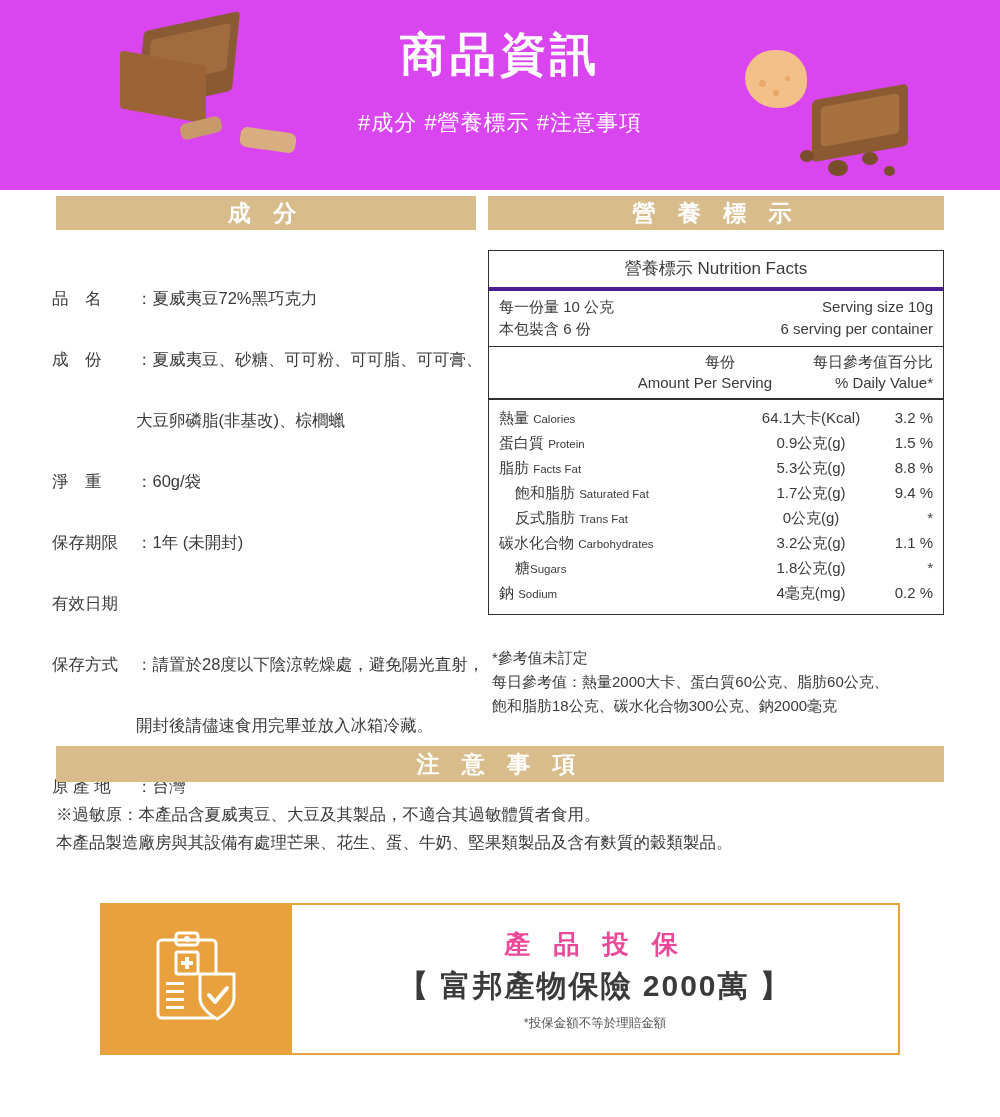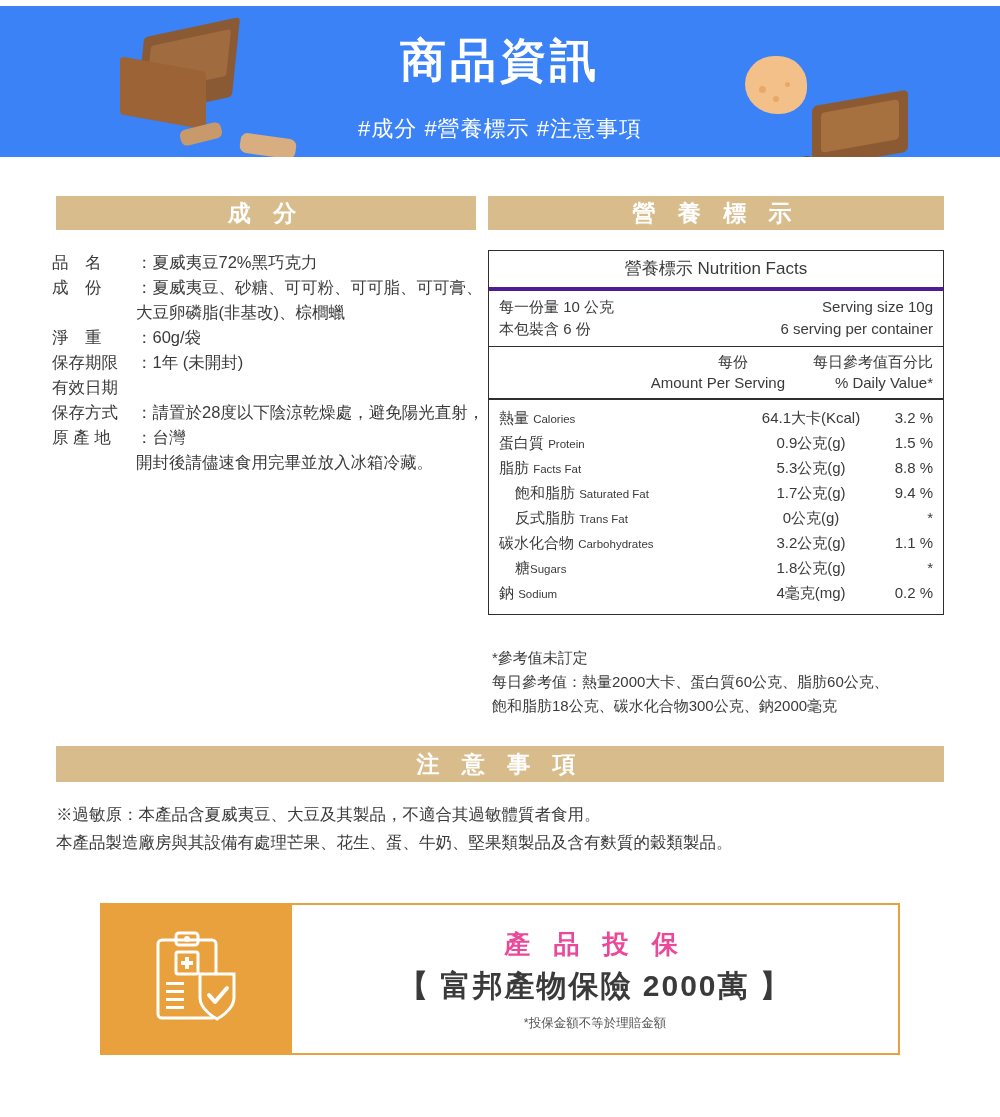--- a/index.html
+++ b/index.html
@@ -9,24 +9,23 @@
     background:#ffffff;
     font-family:"Liberation Sans", sans-serif;
     color:#3a3a3a;
     position:relative;
     overflow:hidden;
   }
 
   
   .header {
     position:relative;
-    width:1000px; height:151px;
-    background:#3b82f6;
+    width:1000px; height:190px;
+    background:#d946ef;
     overflow:hidden;
-    margin-top:6px;
   }
   .header-title {
     position:absolute; left:0; top:24px; width:1000px;
     text-align:center;
     font-size:46px; font-weight:bold; color:#ffffff;
     letter-spacing:4px;
   }
   .header-tags {
     position:absolute; left:0; top:108px; width:1000px;
     text-align:center;
@@ -70,40 +69,40 @@
     text-align:center;
     display:flex; align-items:center; justify-content:center;
   }
 
   
   .ingredients-bar { position:absolute; left:56px; top:196px; width:420px; height:34px; }
   .ingredients-body {
     position:absolute; left:52px; top:250px; width:440px;
     font-size:16.5px; line-height:25px; color:#3a3a3a;
   }
-  .ing-row { display:flex; align-items:center; white-space:nowrap; }
+  .ing-row { display:flex; align-items:center; white-space:nowrap;margin-top:36px; }
   .ing-label { display:inline-block; width:84px; flex:none; letter-spacing:0px; }
   .ing-label.spread { display:flex; justify-content:space-between; }
   .ing-val { flex:1; }
   .ing-indent { padding-left:84px; }
 
   
   .nutri-bar { position:absolute; left:488px; top:196px; width:456px; height:34px; }
   .nutri-box {
     position:absolute; left:488px; top:250px; width:456px;
     border:1px solid #2f2f2f;
     font-size:15px;
     background:#fff;
   }
   .nf-title {
     text-align:center; font-size:17px; padding:6px 0 7px;
     border-bottom:4px solid #4c1d95;
   }
   .nf-serving { padding:5px 10px 6px; border-bottom:1px solid #2f2f2f; }
-  .nf-line { display:flex; justify-content:space-between; line-height:22px; }
+  .nf-line { display:flex; justify-content:space-between; line-height:22px;gap:13px; }
   .nf-head { padding:4px 10px 5px; border-bottom:2px solid #2f2f2f; }
   .nf-head .nf-line { line-height:21px; }
   .nf-rows { padding:6px 10px 8px; }
   .nf-row {
     display:flex; align-items:baseline; line-height:23px;
   }
   .nf-name { flex:1; }
   .nf-name .en { font-size:11.5px; }
   .nf-amt { width:120px; text-align:center; }
   .nf-dv  { width:62px; text-align:right; }
@@ -185,26 +184,26 @@
     <span class="ing-label">保存期限</span>
     <span class="ing-val">：<span>1年 (未開封)</span></span>
   </div>
   <div class="ing-row">
     <span class="ing-label">有效日期</span>
   </div>
   <div class="ing-row">
     <span class="ing-label">保存方式</span>
     <span class="ing-val">：<span>請置於28度以下陰涼乾燥處，避免陽光直射，</span></span>
   </div>
+  <div class="ing-row ing-indent">
+    <span class="ing-val">開封後請儘速食用完畢並放入冰箱冷藏。</span>
+  </div>
   <div class="ing-row">
     <span class="ing-label spread">原 產 地</span>
     <span class="ing-val">：<span>台灣</span></span>
-  </div>
-  <div class="ing-row ing-indent">
-    <span class="ing-val">開封後請儘速食用完畢並放入冰箱冷藏。</span>
   </div>
 </div>
 
 <div class="bar nutri-bar">營 養 標 示</div>
 
 <div class="nutri-box">
   <div class="nf-title">營養標示 Nutrition Facts</div>
 
   <div class="nf-serving">
     <div class="nf-line">

